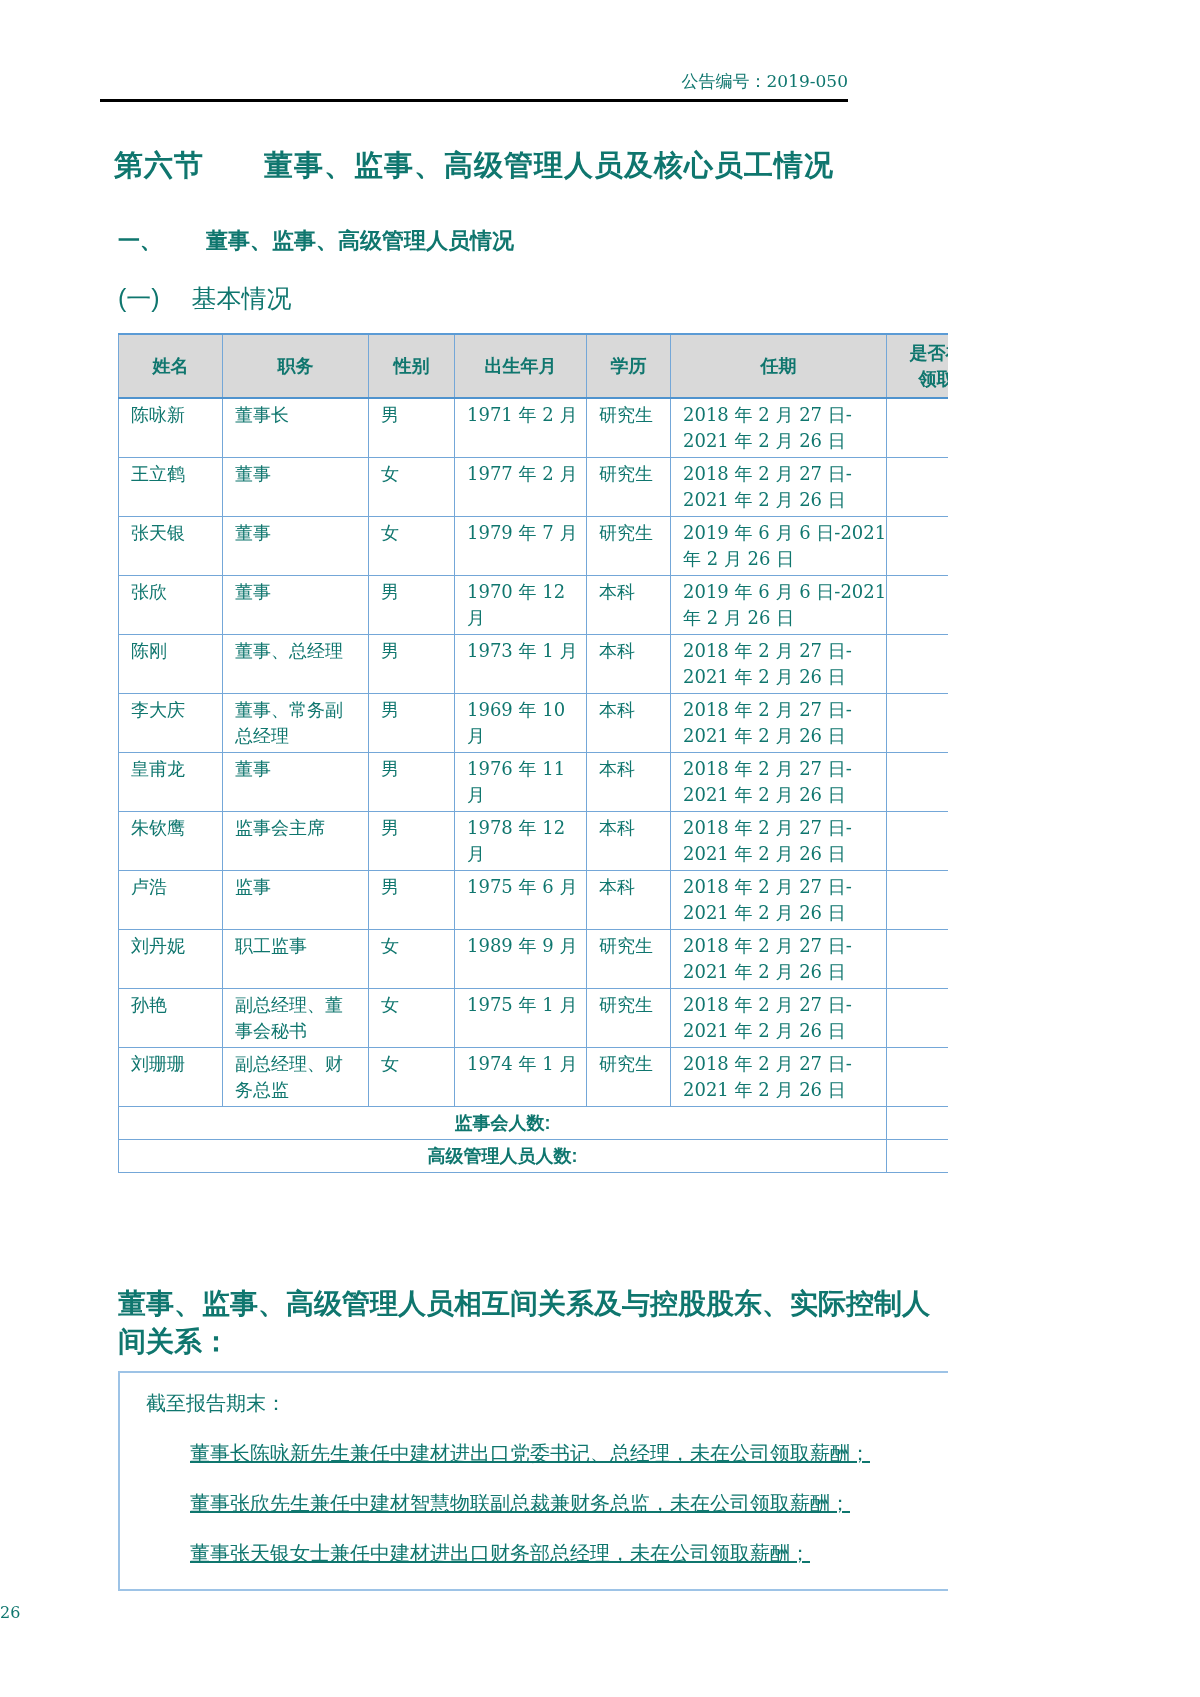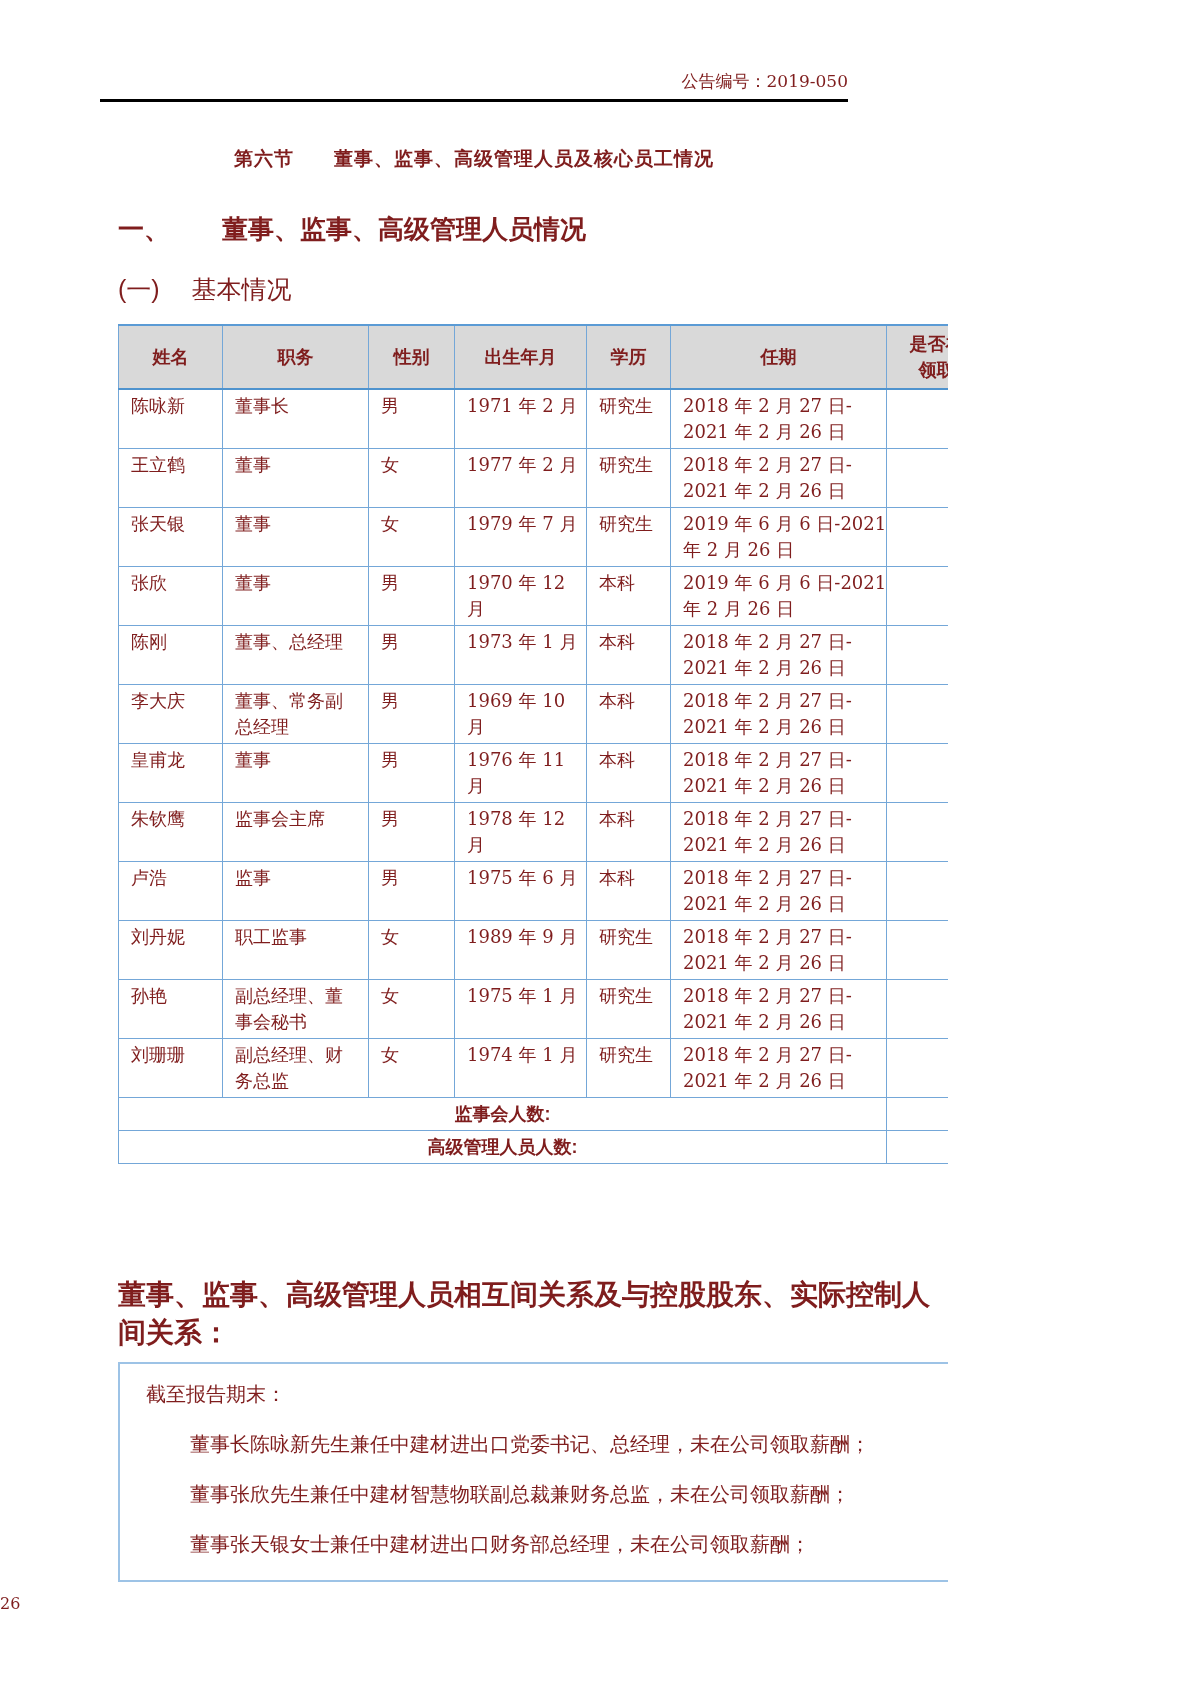--- a/index.html
+++ b/index.html
@@ -1,47 +1,47 @@
 <!DOCTYPE html>
 <html><head>
 <meta charset="utf-8">
 <style>
   html,body { margin:0; padding:0; background:#ffffff; }
   .page {
     position: relative;
     width: 948px;
     height: 1697px;
     background: #ffffff;
-    color: #7f1d1d;
+    color: #0f766e;
     font-family: "DejaVu Serif", serif;
     overflow: hidden;
   }
   .doc-number {
     padding-top: 70px;
     margin-right: 100px;
     text-align: right;
     font-size: 17px;
     font-family: "DejaVu Serif", serif;
   }
   .header-rule {
     margin: 6px 100px 0 100px;
     height: 3px;
     background: #000000;
   }
   .chapter-title {
     margin: 44px 0 0 0;
     text-align: center;
-    font-size: 19px;
+    font-size: 29px;
     font-weight: bold;
     font-family: "Liberation Sans", sans-serif;
     letter-spacing: 1px;
   }
   .section-heading {
     margin: 40px 0 0 118px;
-    font-size: 26px;
+    font-size: 22px;
     font-weight: bold;
     font-family: "Liberation Sans", sans-serif;
   }
   .subsection-heading {
     margin: 26px 12px 0 118px;
     font-size: 25px;
     font-weight: normal;
     font-family: "Liberation Sans", sans-serif;
   }
   table.mgmt {
@@ -104,20 +104,21 @@
     border: 2px solid #9dc3e6;
     padding: 16px 26px 22px 26px;
     font-size: 20px;
     font-family: "DejaVu Serif", serif;
   }
   .relations-box .intro { margin: 0; line-height: 28px; }
   .relations-box .rel-item {
     margin: 22px 0 0 0;
     padding-left: 44px;
     line-height: 28px;
+    text-decoration: underline;
   }
   .page-number {
     margin-top: 12px;
     text-align: left;
     font-size: 16px;
     font-family: "DejaVu Serif", serif;
   }
 </style>
 </head>
 <body>

